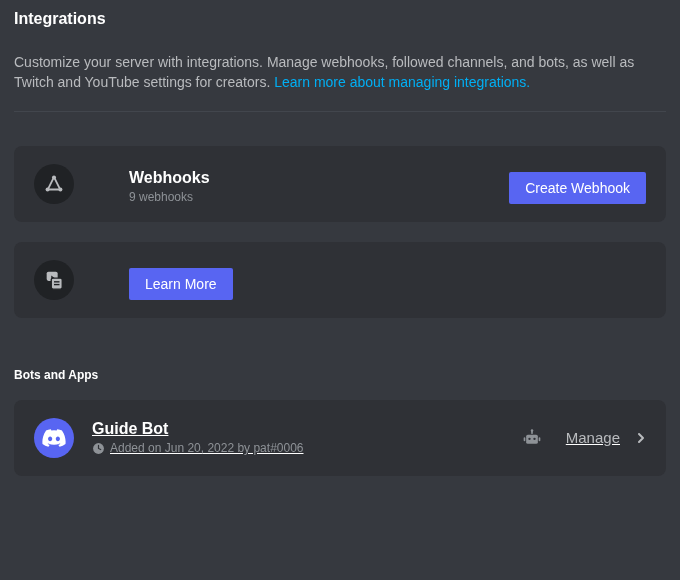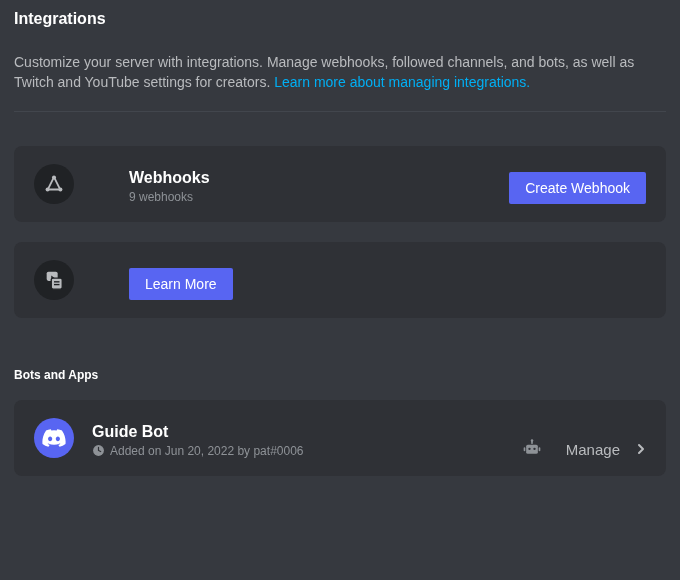--- a/index.html
+++ b/index.html
@@ -96,22 +96,23 @@
     font-size: 12px;
     font-weight: 600;
     margin: 50px 0 18px 0;
     color: var(--text-primary);
   }
   .bot-card {
     background: var(--card);
     border-radius: 8px;
     padding: 18px 20px;
     display: flex;
-    align-items: flex-end;
+    align-items: center;
     cursor: pointer;
+    text-decoration: underline;
   }
   .manage {
     display: flex;
     align-items: center;
     gap: 16px;
     color: var(--text-secondary);
     font-size: 15px;
     font-weight: 500;
   }
   .robot-icon {

